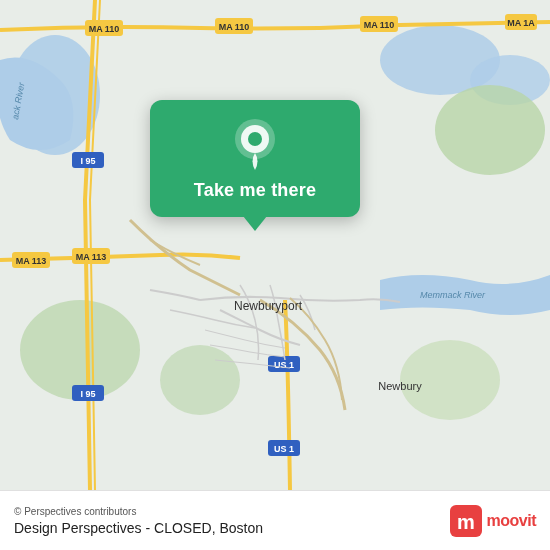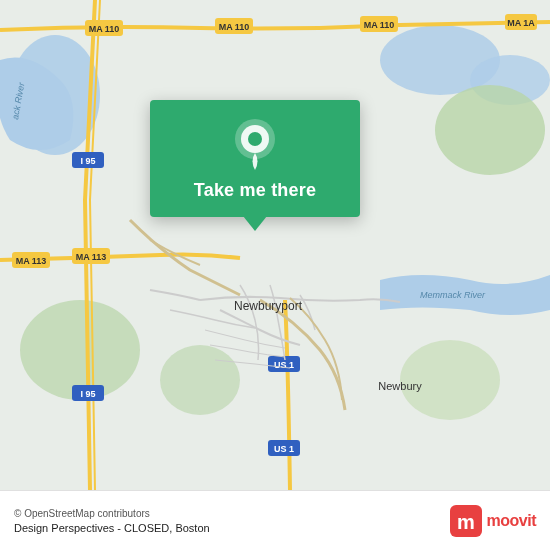--- a/index.html
+++ b/index.html
@@ -26,21 +26,21 @@
       width: 100%; height: 100%;
     }
 
     
     #popup-card {
       position: absolute;
       top: 100px;
       left: 150px;
       width: 210px;
       background-color: #2eaa6e;
-      border-radius: 4px;
+      border-radius: 12px;
       display: flex;
       flex-direction: column;
       align-items: center;
       padding: 18px 20px 16px 20px;
       box-shadow: 0 4px 16px rgba(0,0,0,0.25);
       cursor: pointer;
     }
 
     #popup-card::after {
       content: '';
@@ -94,21 +94,21 @@
       justify-content: center;
     }
 
     #osm-credit {
       font-size: 10px;
       color: #555;
       margin-bottom: 3px;
     }
 
     #location-name {
-      font-size: 11px;
+      font-size: 14px;
       color: #222;
       font-weight: 500;
     }
 
     #moovit-logo {
       display: flex;
       align-items: center;
       gap: 5px;
     }
 
@@ -212,21 +212,21 @@
 
         <path d="M23,35 Q18,43 23,52 Q28,43 23,35Z" fill="white" opacity="0.9"></path>
       </svg>
     </div>
     <button id="take-me-there-btn">Take me there</button>
   </div>
 </div>
 
 <div id="bottom-bar">
   <div id="bottom-bar-left">
-    <span id="osm-credit">© OpenStreetMap contributors</span>
+    <span id="osm-credit">© Perspectives contributors</span>
     <span id="location-name">Design Perspectives - CLOSED, Boston</span>
   </div>
   <div id="moovit-logo">
 
     <svg id="moovit-icon" viewBox="0 0 32 32" xmlns="http://www.w3.org/2000/svg">
       <rect width="32" height="32" rx="6" fill="#e84040"></rect>
       <text x="16" y="24" font-size="20" font-weight="bold" fill="white" text-anchor="middle">m</text>
     </svg>
     <span id="moovit-text">moovit</span>
   </div>

